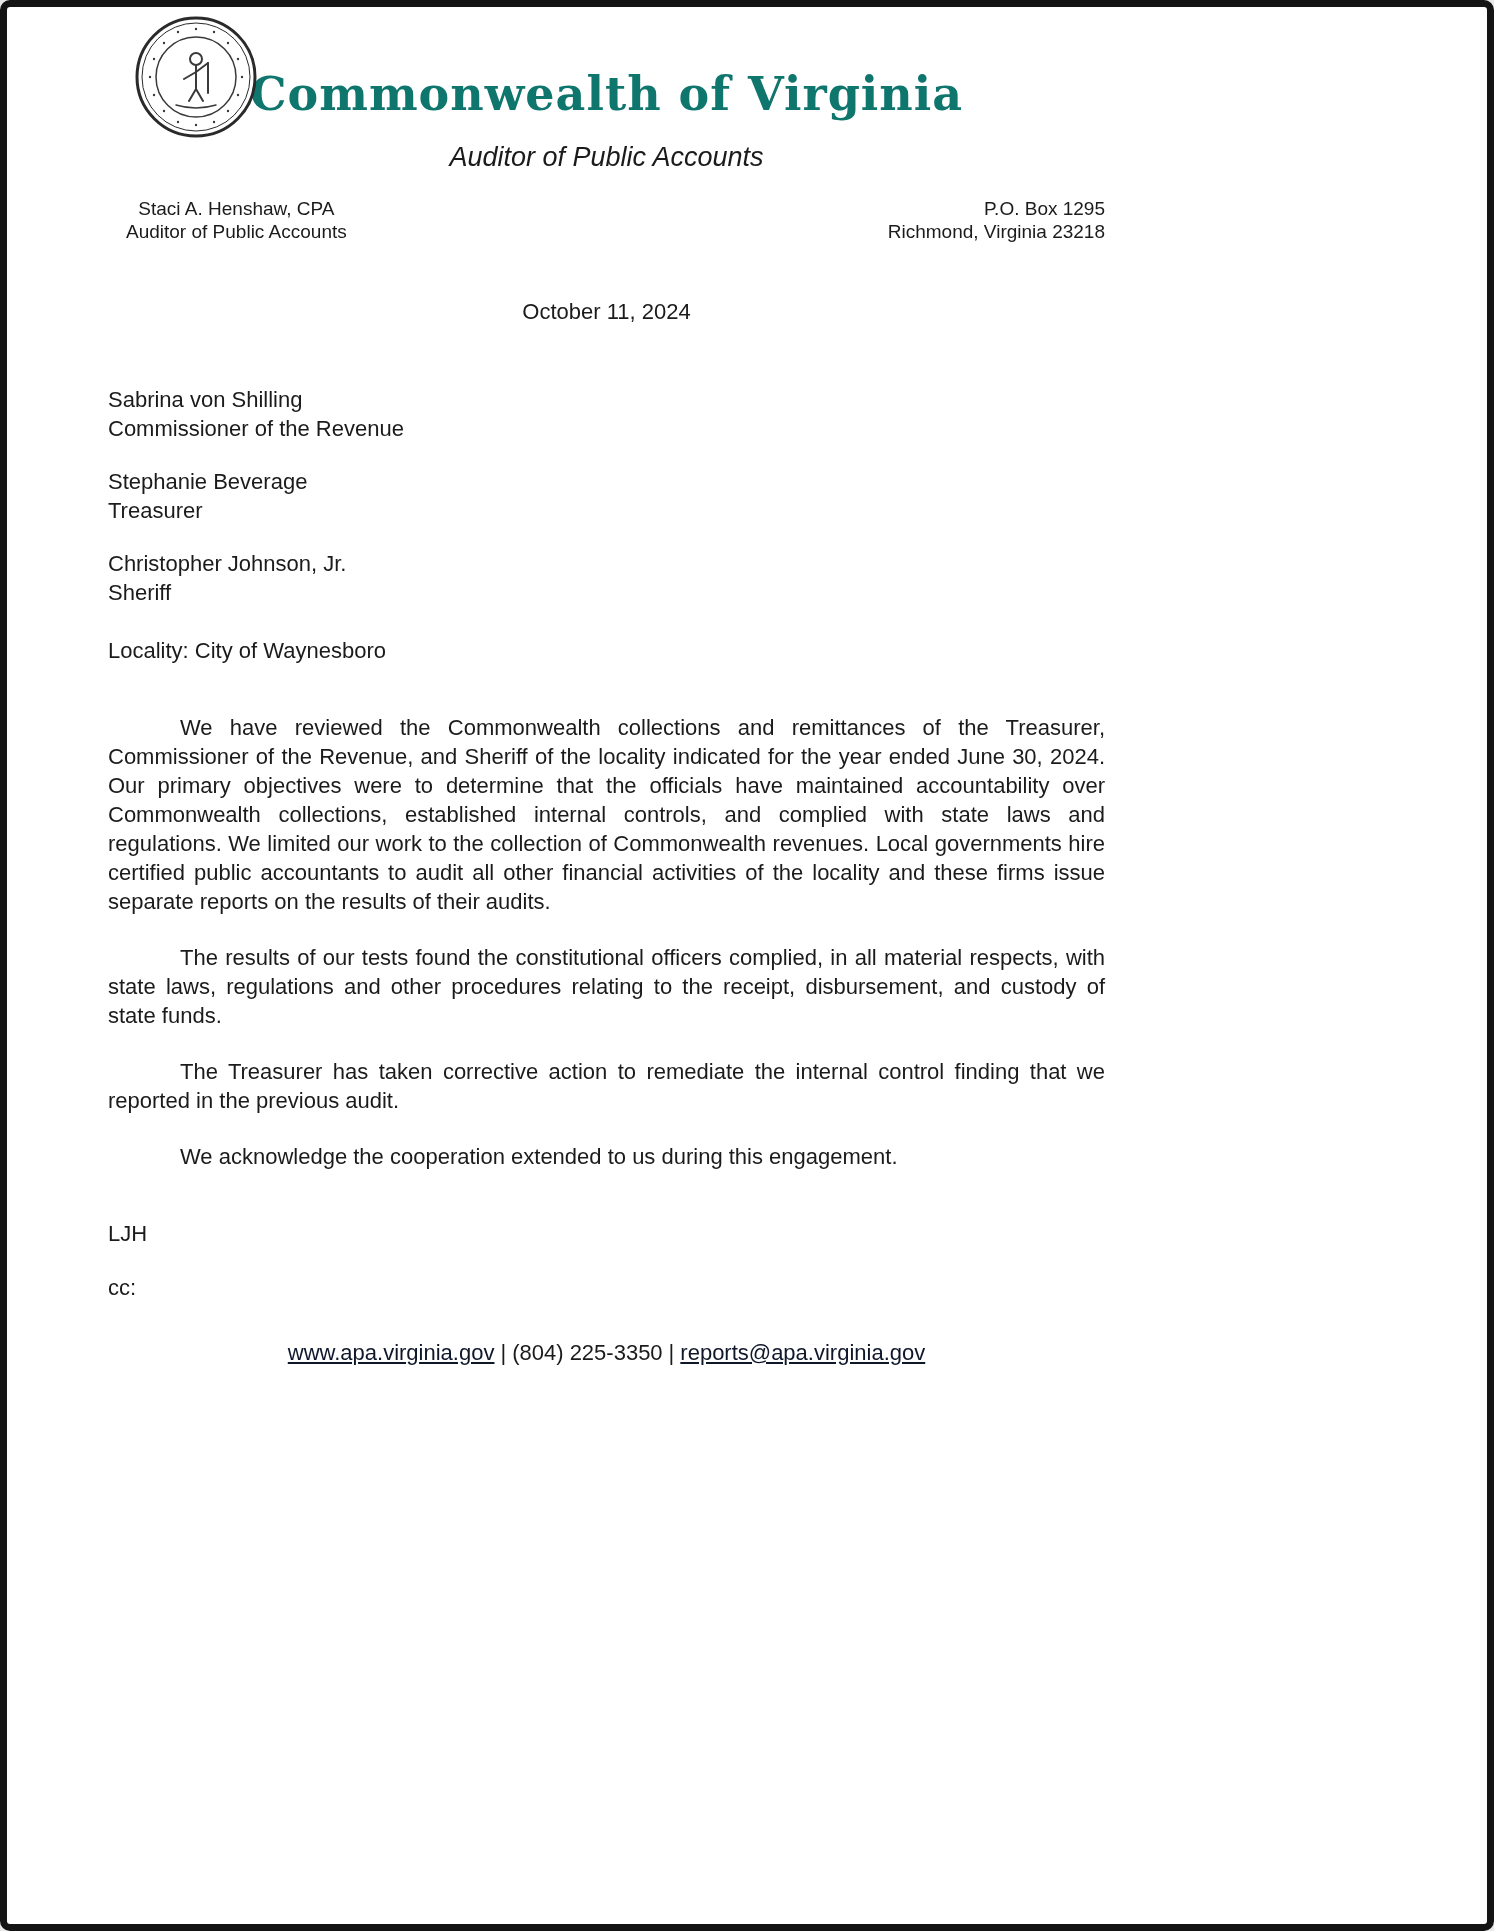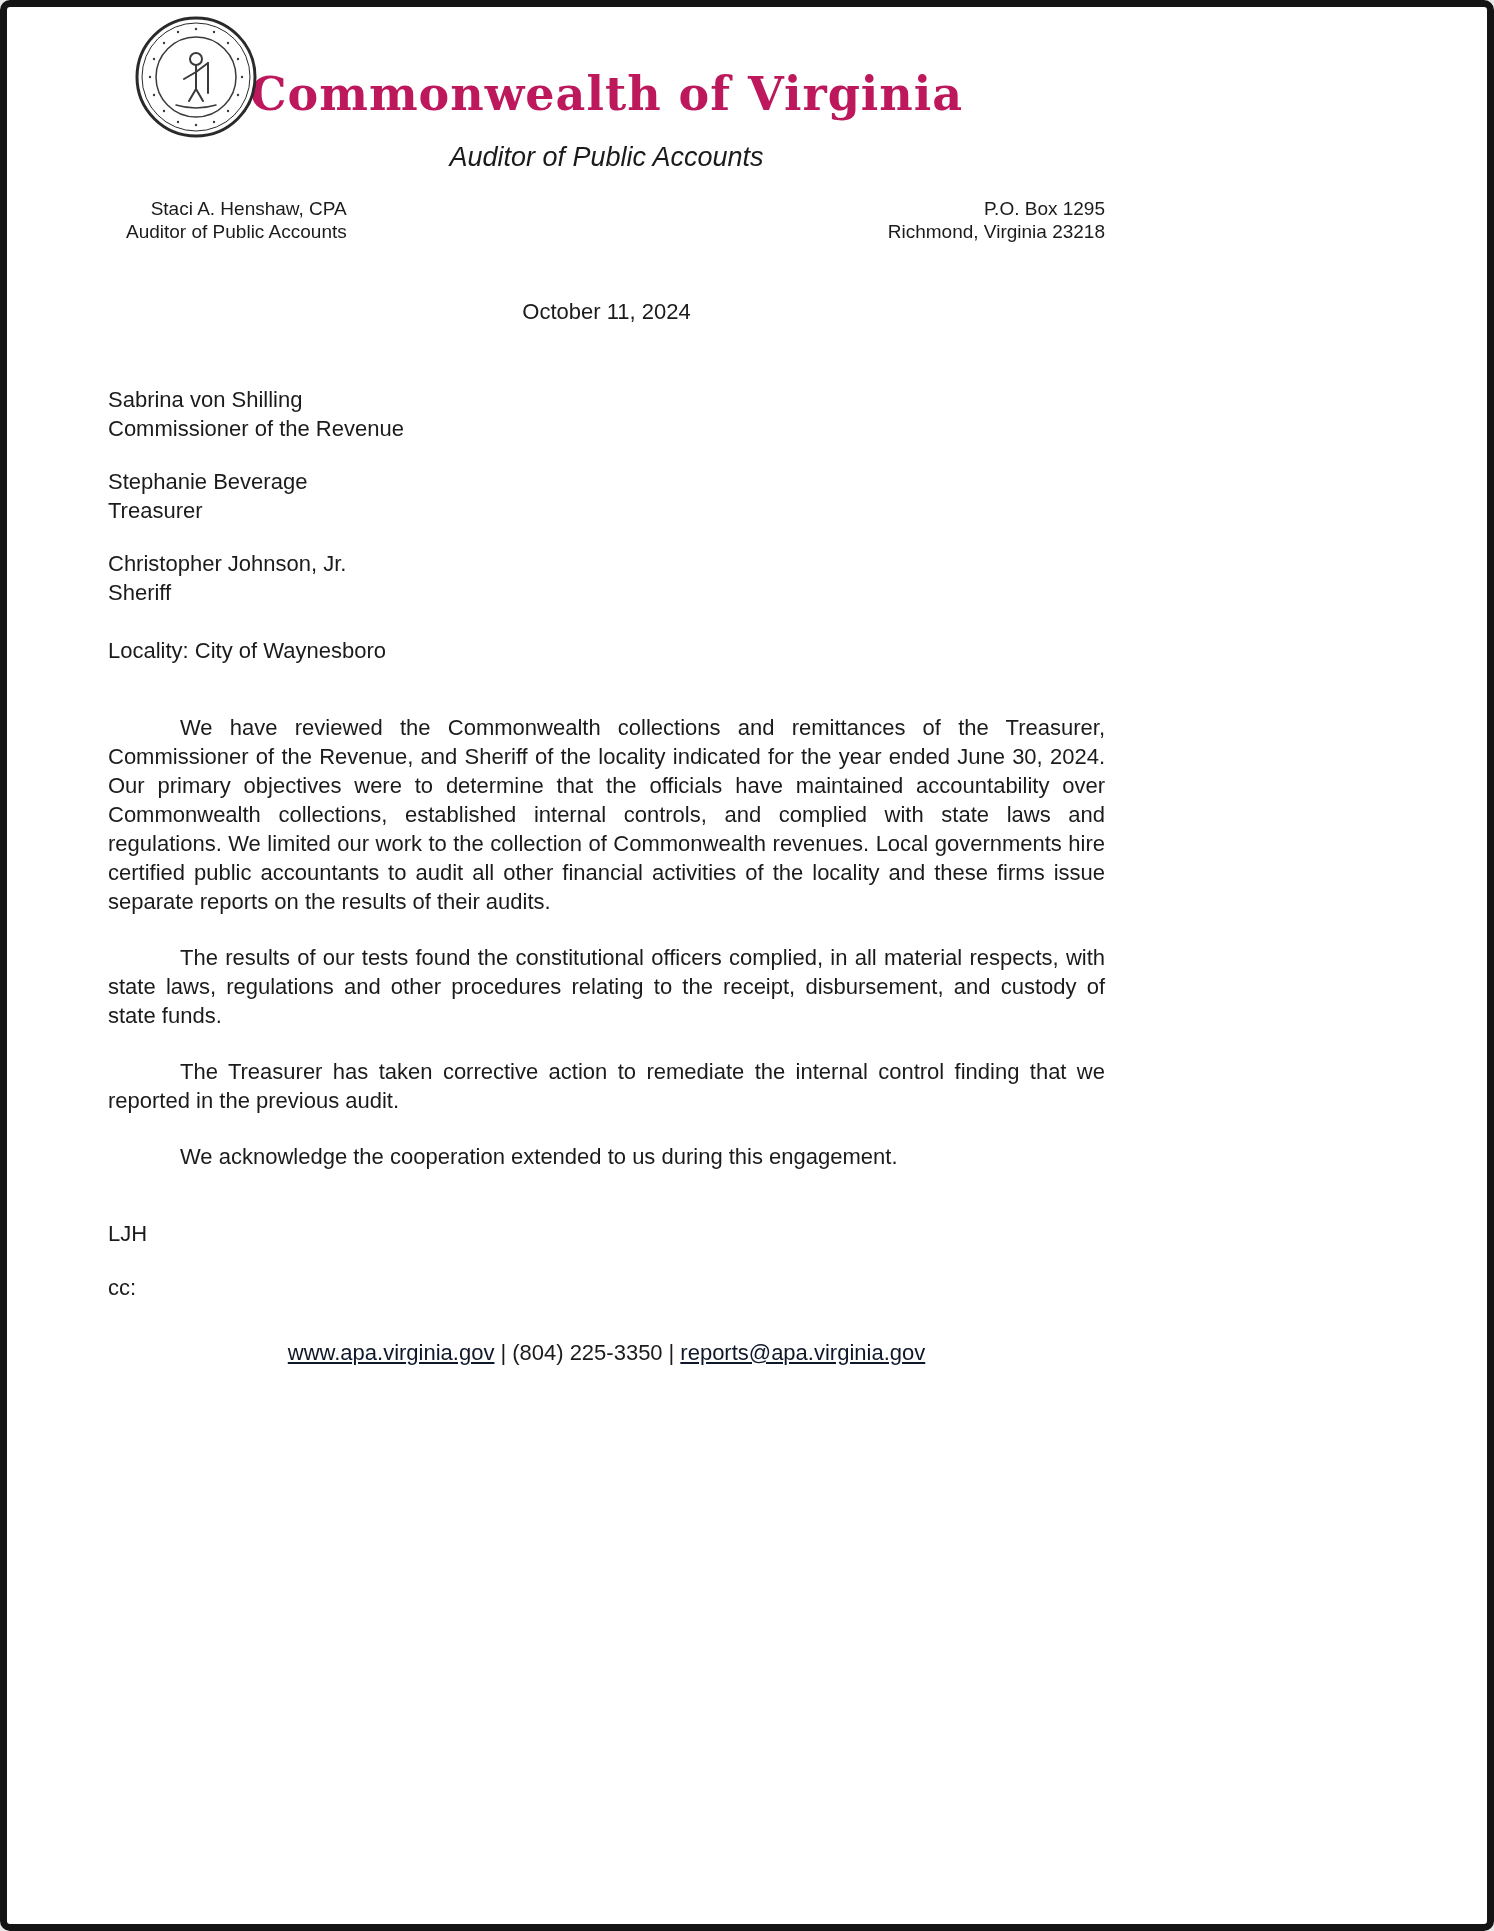--- a/index.html
+++ b/index.html
@@ -38,38 +38,38 @@
     height: 124px;
   }
   .org-name {
     text-align: center;
     font-family: "DejaVu Serif", serif;
     font-weight: 700;
     font-size: 46px;
     letter-spacing: 1px;
     line-height: 1.1;
     margin: 0;
-    color: #be185d;
+    color: #0f766e;
   }
   .org-subtitle {
     text-align: center;
     font-family: "Liberation Sans", sans-serif;
     font-style: italic;
     font-size: 27px;
     margin: 22px 0 0 0;
     color: #1b1b1b;
   }
   .letterhead-info {
     display: flex;
     justify-content: space-between;
     margin-top: 24px;
     font-size: 19px;
     line-height: 23px;
   }
-  .letterhead-info .left { text-align: right; padding-left: 18px; }
+  .letterhead-info .left { text-align: center; padding-left: 18px; }
   .letterhead-info .right { text-align: right; }
   
   .date-line {
     text-align: center;
     font-size: 22px;
     margin-top: 56px;
   }
   
   .recipients {
     margin-top: 60px;

